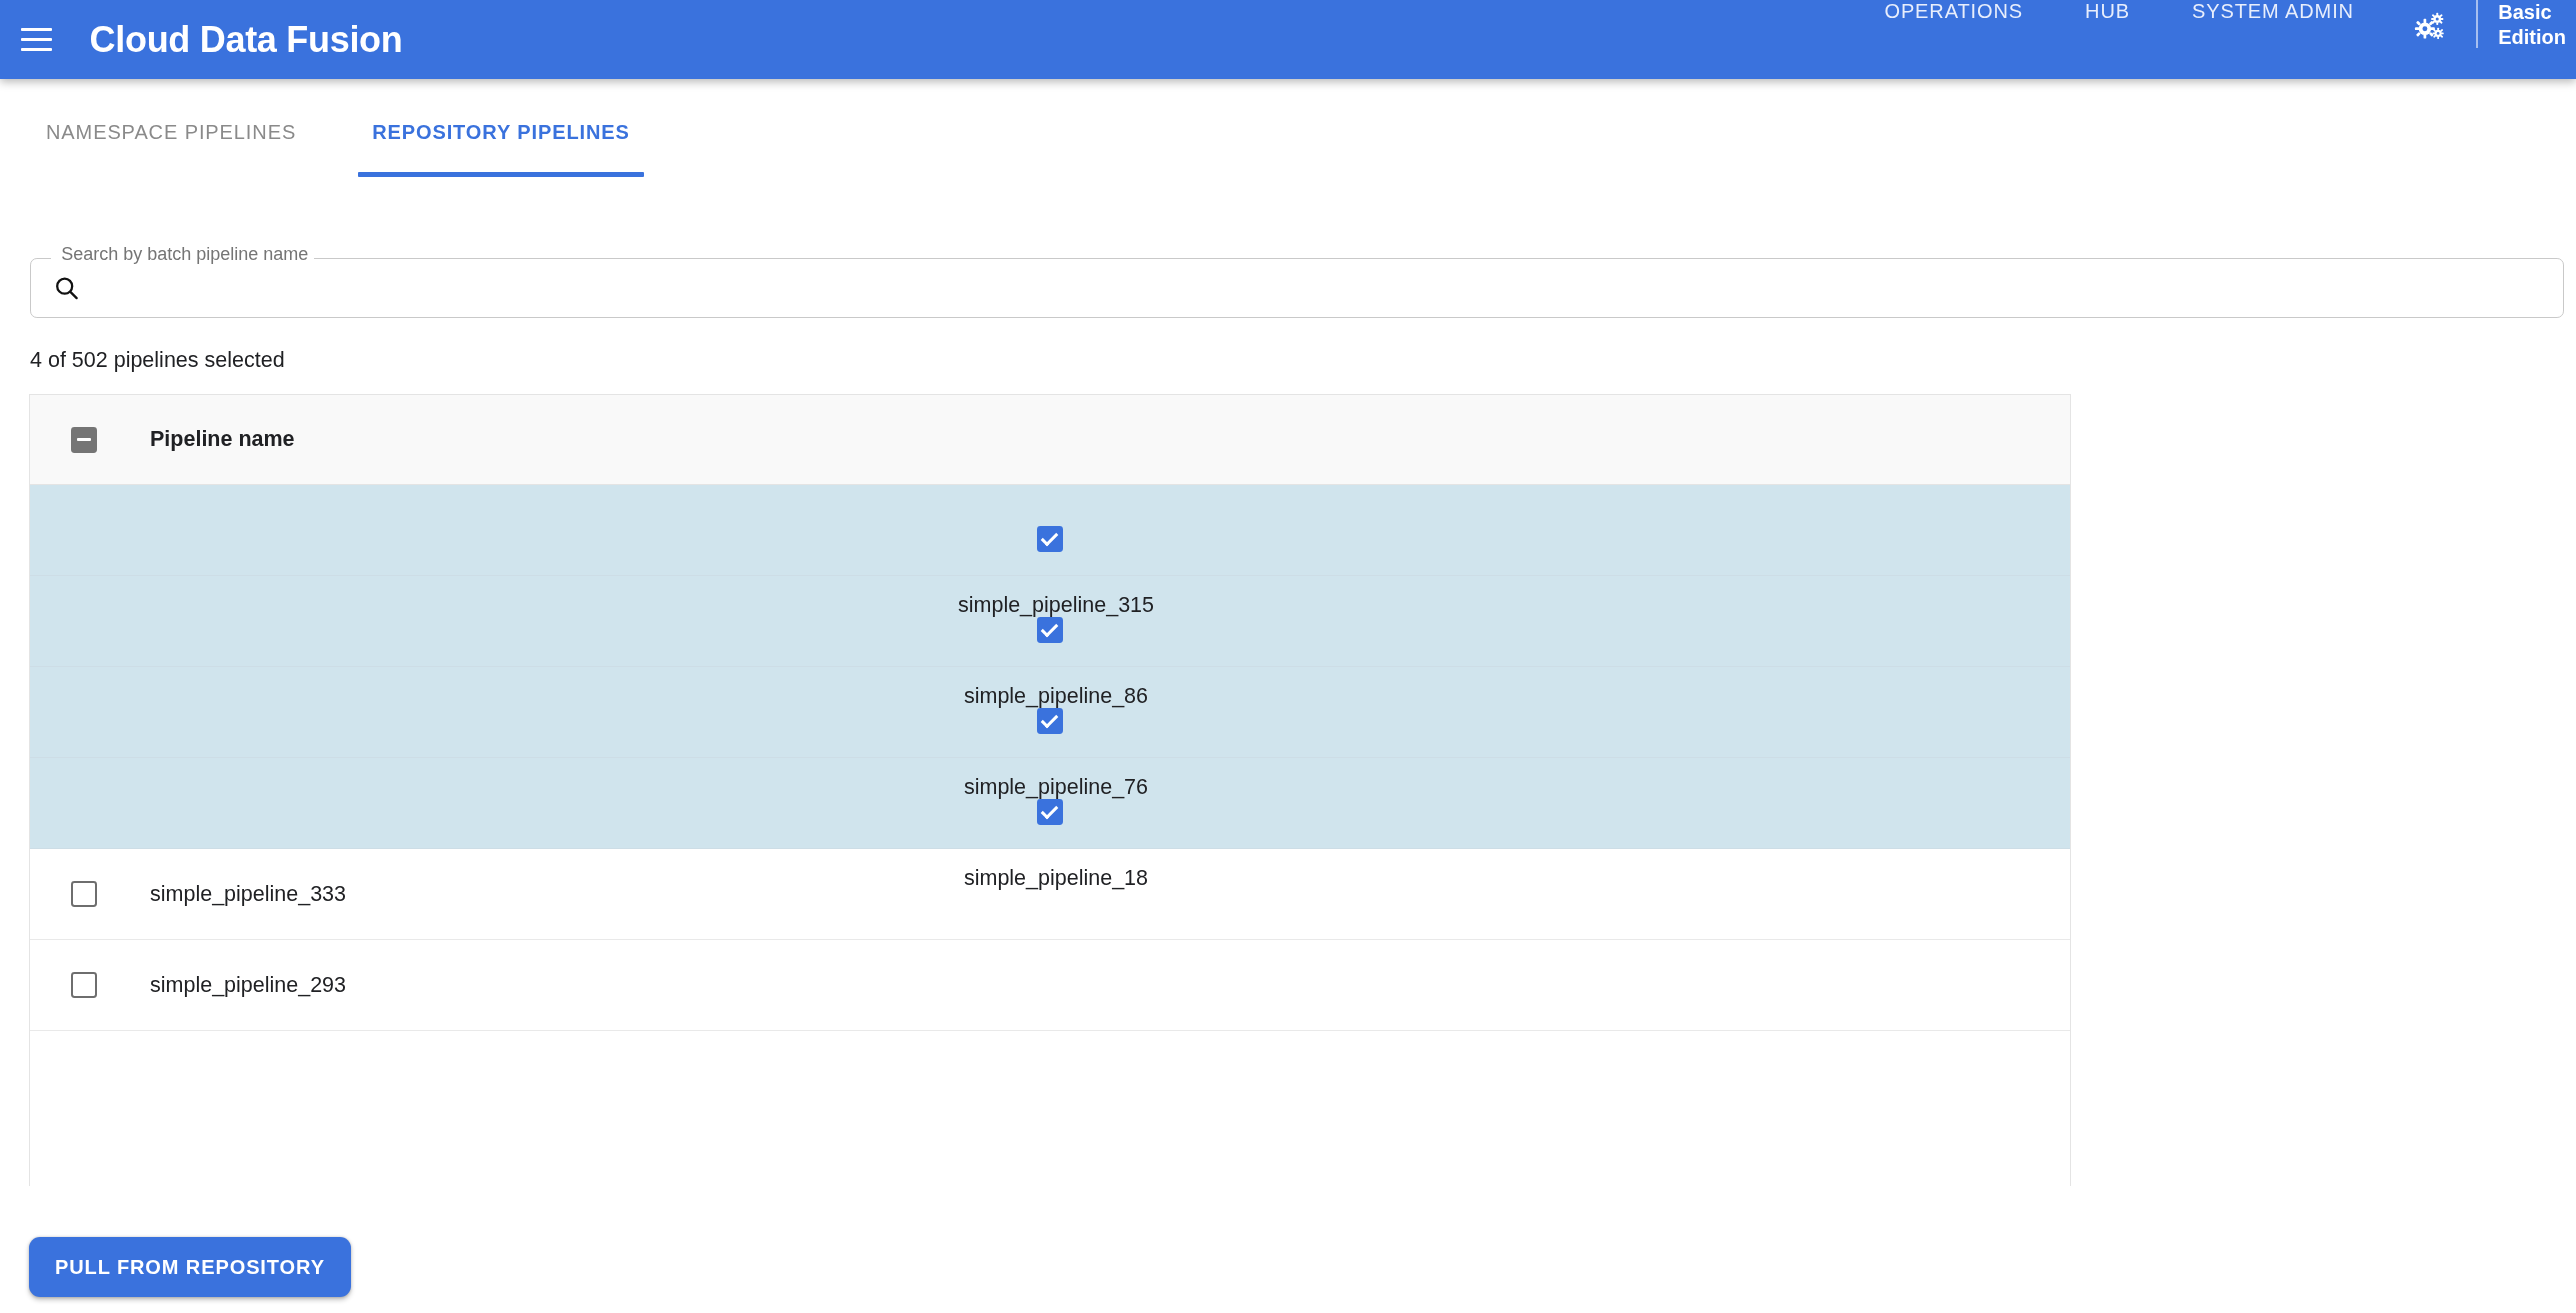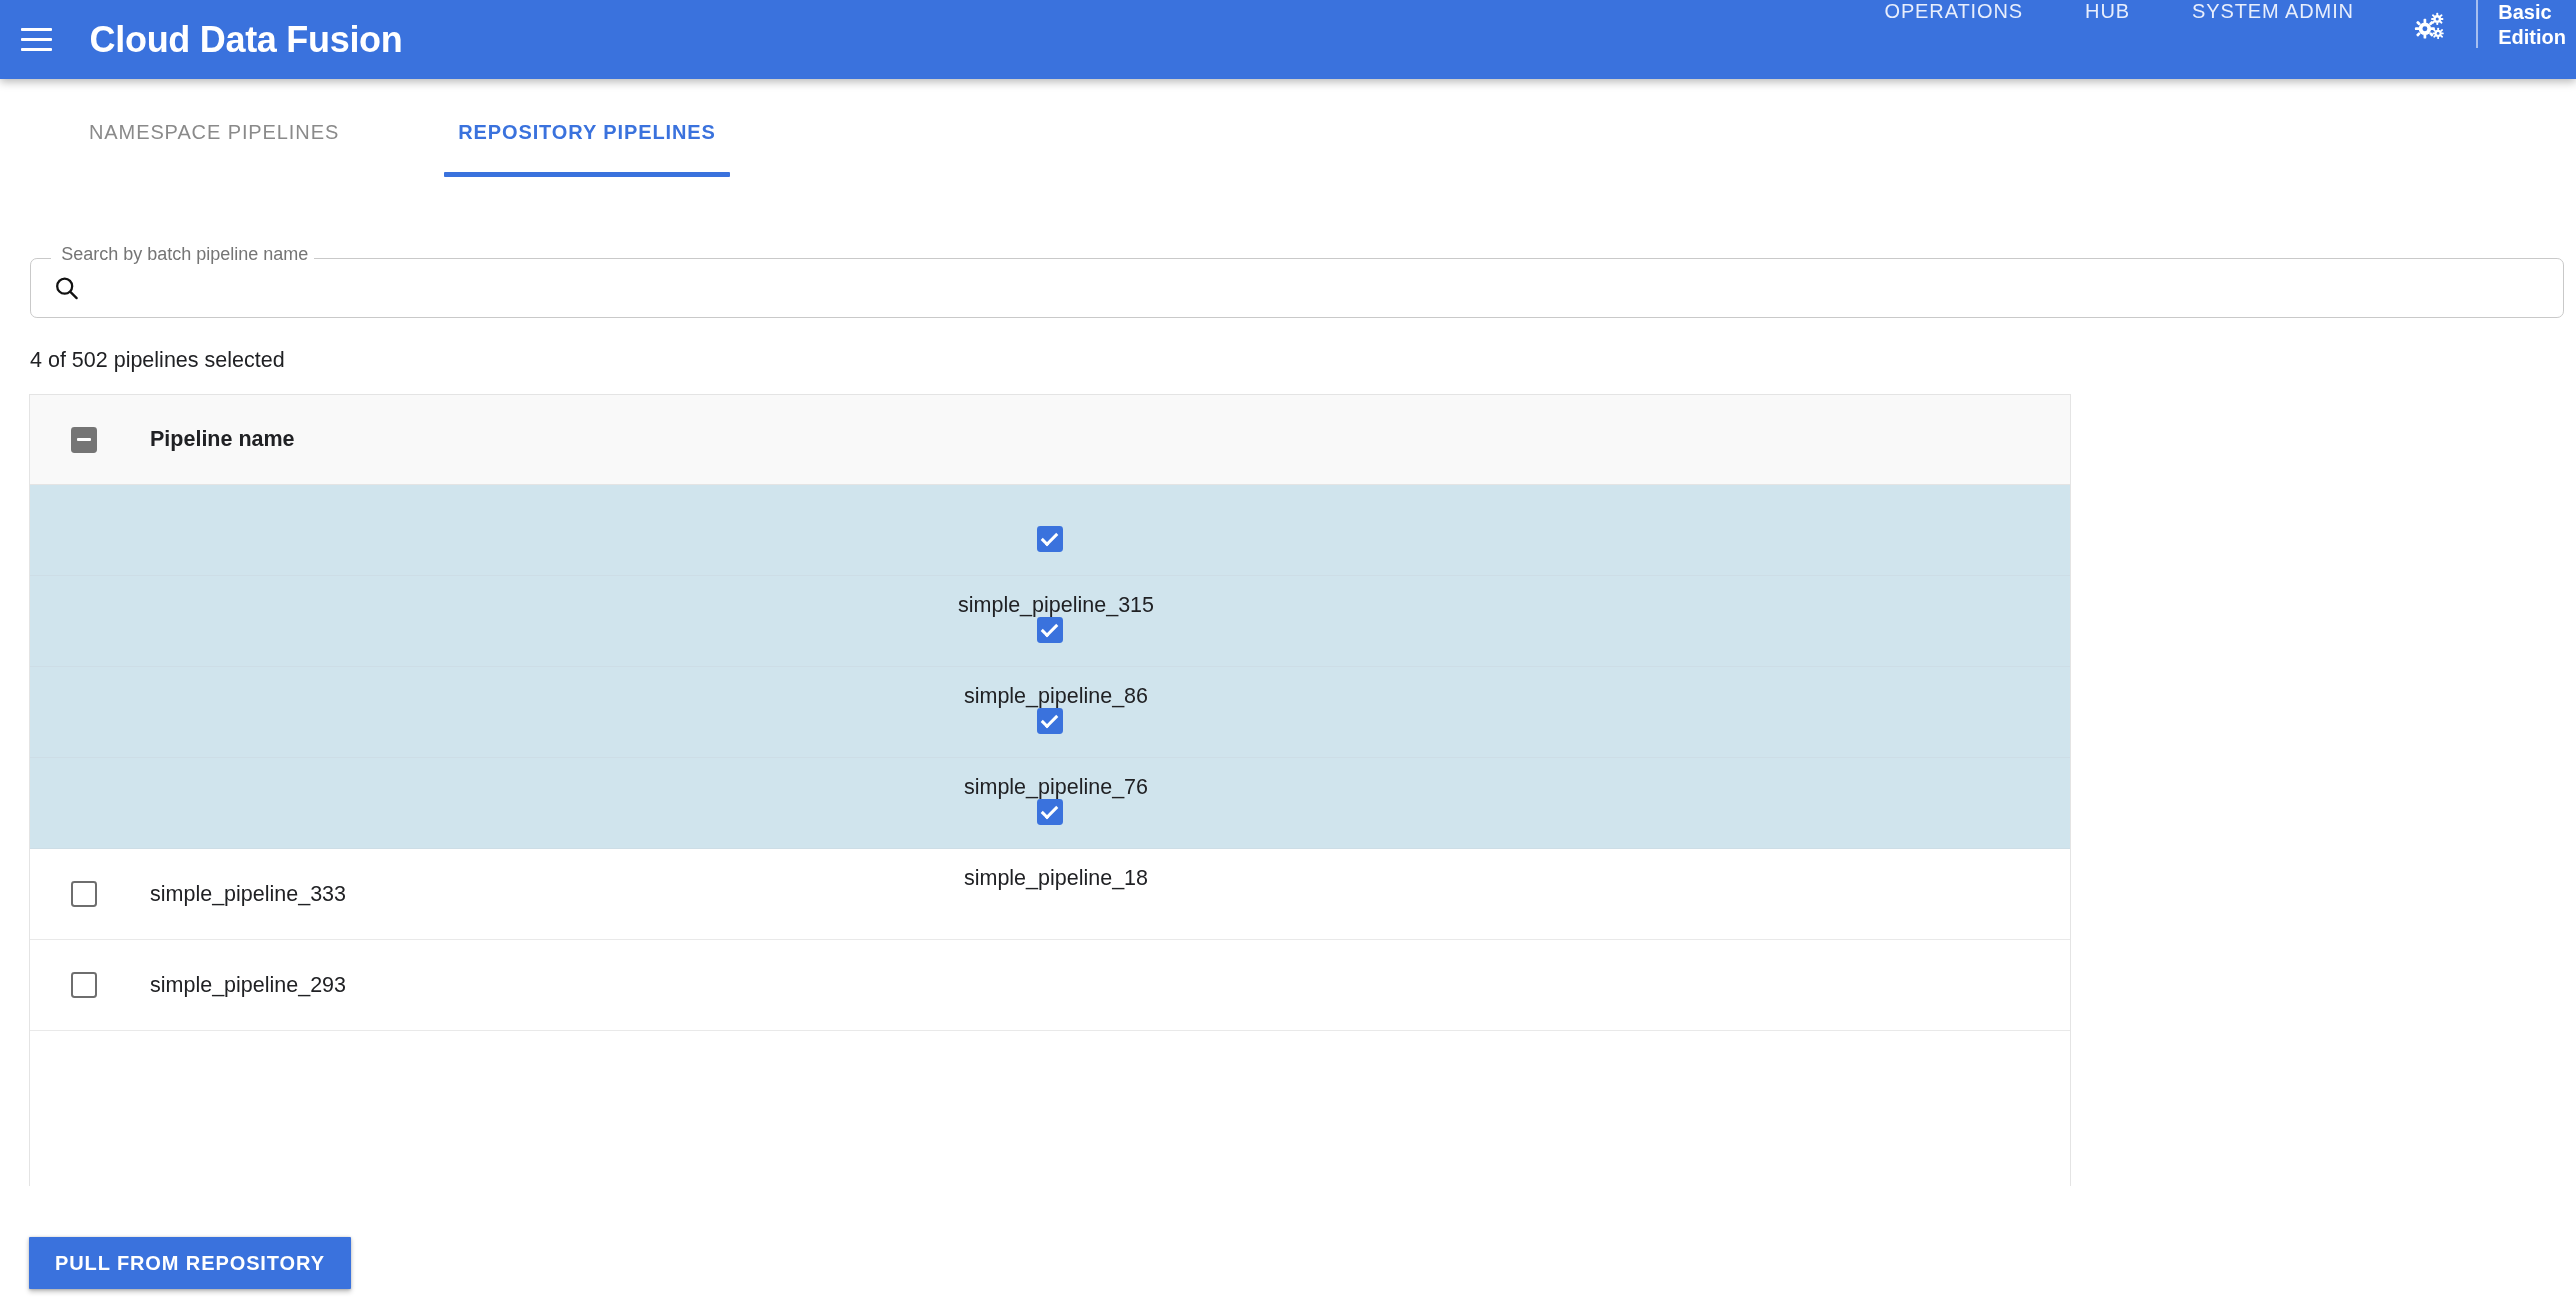--- a/index.html
+++ b/index.html
@@ -65,21 +65,20 @@
   .tab {
     position: relative;
     height: 107px;
     display: flex; align-items: center;
     padding: 0 38px;
     font-size: 20px;
     letter-spacing: 0.9px;
     color: #8a8a8a;
     cursor: pointer;
     white-space: nowrap;
-    margin-left: 43px;
   }
   .tab.active { color: #3a72dd; font-weight: 700; }
   .tab .tab-underline {
     position: absolute; left: 24px; right: 24px; bottom: 8.6px;
     height: 5.2px; background: #3a72dd; border-radius: 0.9px;
   }
   .tab:not(.active) .tab-underline { display: none; }
   #tab-ns { padding-left: 46px; }
 
   
@@ -171,23 +170,23 @@
   .cb .tick {
     width: 15.5px; height: 8.6px;
     border-left: 3.4px solid #fff; border-bottom: 3.4px solid #fff;
     transform: rotate(-45deg) translate(0.9px,-1.7px);
   }
   .cb .dash { width: 13.8px; height: 3.4px; background: #fff; border-radius: 0.9px; }
 
   
   .pull-btn {
     position: absolute; left: 29px; top: 1237px;
-    min-width: 303px; height: 52px;
+    min-width: 303px; height: 60px;
     background: #3a72dd; color: #ffffff;
-    border: none; border-radius: 1px;
+    border: none; border-radius: 11px;
     font-family: "Liberation Sans", sans-serif;
     font-size: 20px; font-weight: 700; letter-spacing: 0.9px;
     cursor: pointer;
     box-shadow: 0 2.6px 5.2px rgba(0,0,0,0.22), 0 0.9px 2.6px rgba(0,0,0,0.16);
     padding: 0 26px;
   }
 </style>
 </head>
 <body>
 

